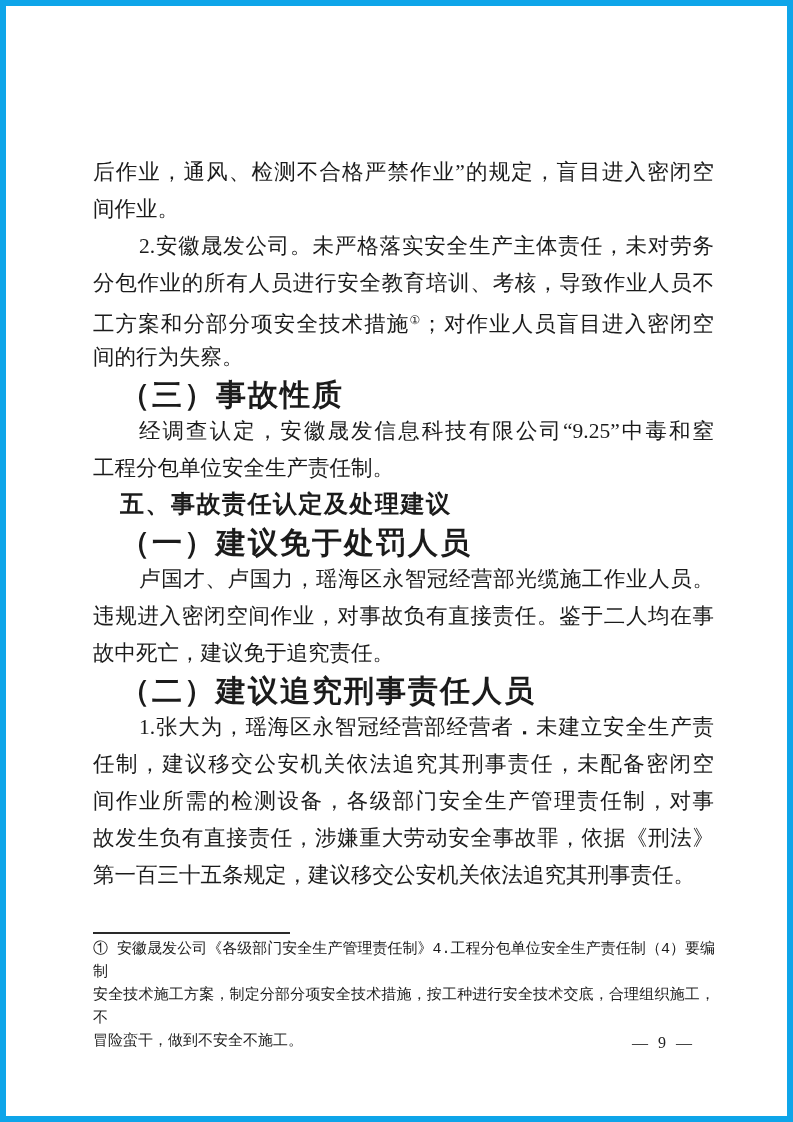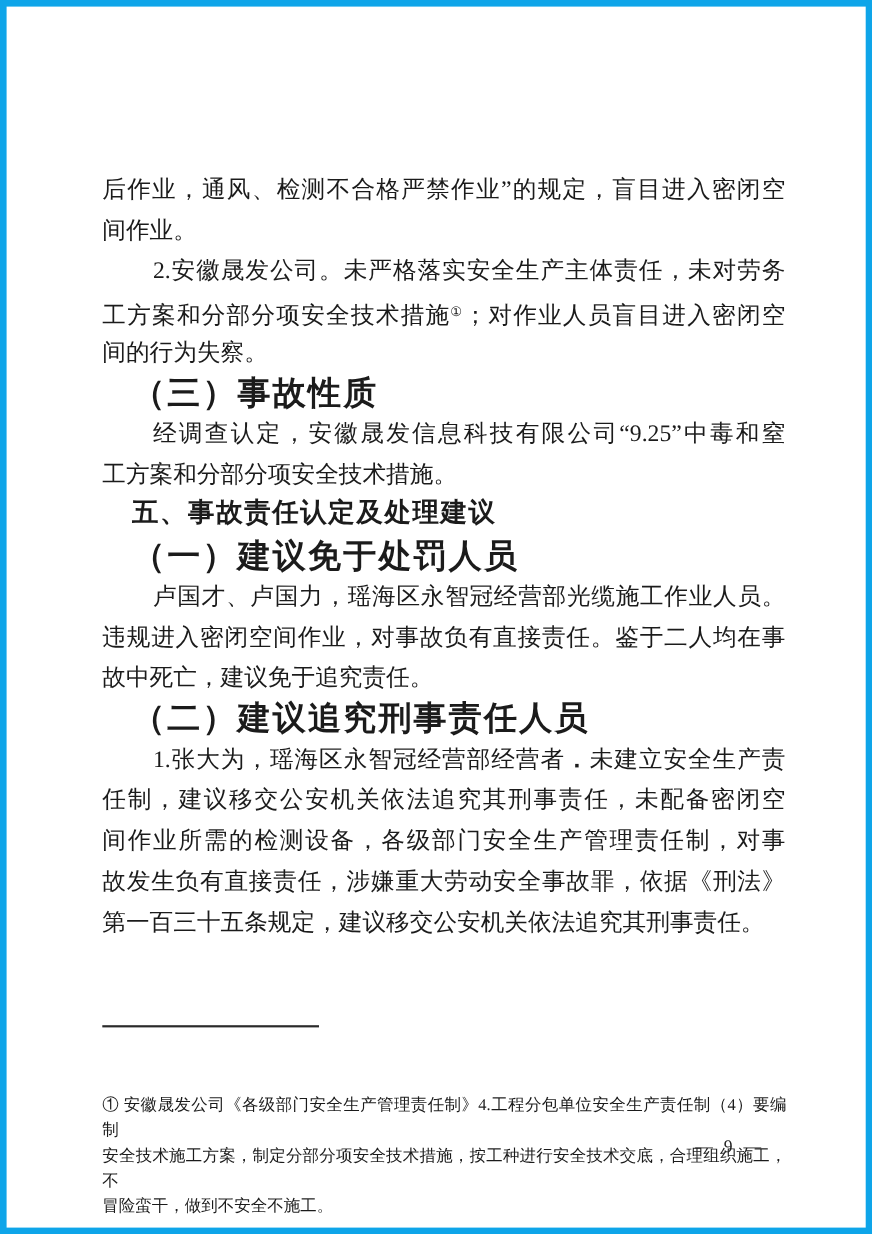--- a/index.html
+++ b/index.html
@@ -52,23 +52,24 @@
     position: absolute;
     left: 87px;
     top: 926px;
     width: 197px;
     height: 0;
     border-top: 2px solid #2a2a2a;
   }
   .footnote {
     position: absolute;
     left: 87px;
-    top: 988px;
+    top: 932px;
     width: 622px;
     font-size: 15px;
+    font-family: Liberation Mono, monospace;
   }
   .fn-line {
     line-height: 23px;
     text-align: justify;
   }
   .fn-line.full { text-align-last: justify; }
   .page-number {
     position: absolute;
     top: 1028px;
     right: 92px;
@@ -79,25 +80,26 @@
 </style>
 </head>
 <body>
 
 <div class="page">
 
   <div class="body-text">
       <div class="line full"><span>后作业，通风、检测不合格严禁作业”的规定，盲目进入密闭空</span></div>
       <div class="line"><span>间作业。</span></div>
       <div class="line indent full"><span>2.安徽晟发公司。未严格落实安全生产主体责任，未对劳务</span></div>
+      <div class="line full"><span>分包作业的所有人员进行安全教育培训、考核，导致作业人员不</span></div>
       <div class="line full"><span>工方案和分部分项安全技术措施</span><span class="sup">①</span><span>；对作业人员盲目进入密闭空</span></div>
       <div class="line"><span>间的行为失察。</span></div>
       <div class="line kai"><span>（三）事故性质</span></div>
       <div class="line indent full"><span>经调查认定，安徽晟发信息科技有限公司“9.25”中毒和窒</span></div>
-      <div class="line"><span>工方案和分部分项安全技术措施。</span></div>
+      <div class="line"><span>工程分包单位安全生产责任制。</span></div>
       <div class="line hei"><span>五、事故责任认定及处理建议</span></div>
       <div class="line kai"><span>（一）建议免于处罚人员</span></div>
       <div class="line indent full"><span>卢国才、卢国力，瑶海区永智冠经营部光缆施工作业人员。</span></div>
       <div class="line full"><span>违规进入密闭空间作业，对事故负有直接责任。鉴于二人均在事</span></div>
       <div class="line"><span>故中死亡，建议免于追究责任。</span></div>
       <div class="line kai"><span>（二）建议追究刑事责任人员</span></div>
       <div class="line indent full"><span>1.张大为，瑶海区永智冠经营部经营者</span><span class="bdot">．</span><span>未建立安全生产责</span></div>
       <div class="line full"><span>任制，建议移交公安机关依法追究其刑事责任，未配备密闭空</span></div>
       <div class="line full"><span>间作业所需的检测设备，各级部门安全生产管理责任制，对事</span></div>
       <div class="line full"><span>故发生负有直接责任，涉嫌重大劳动安全事故罪，依据《刑法》</span></div>

